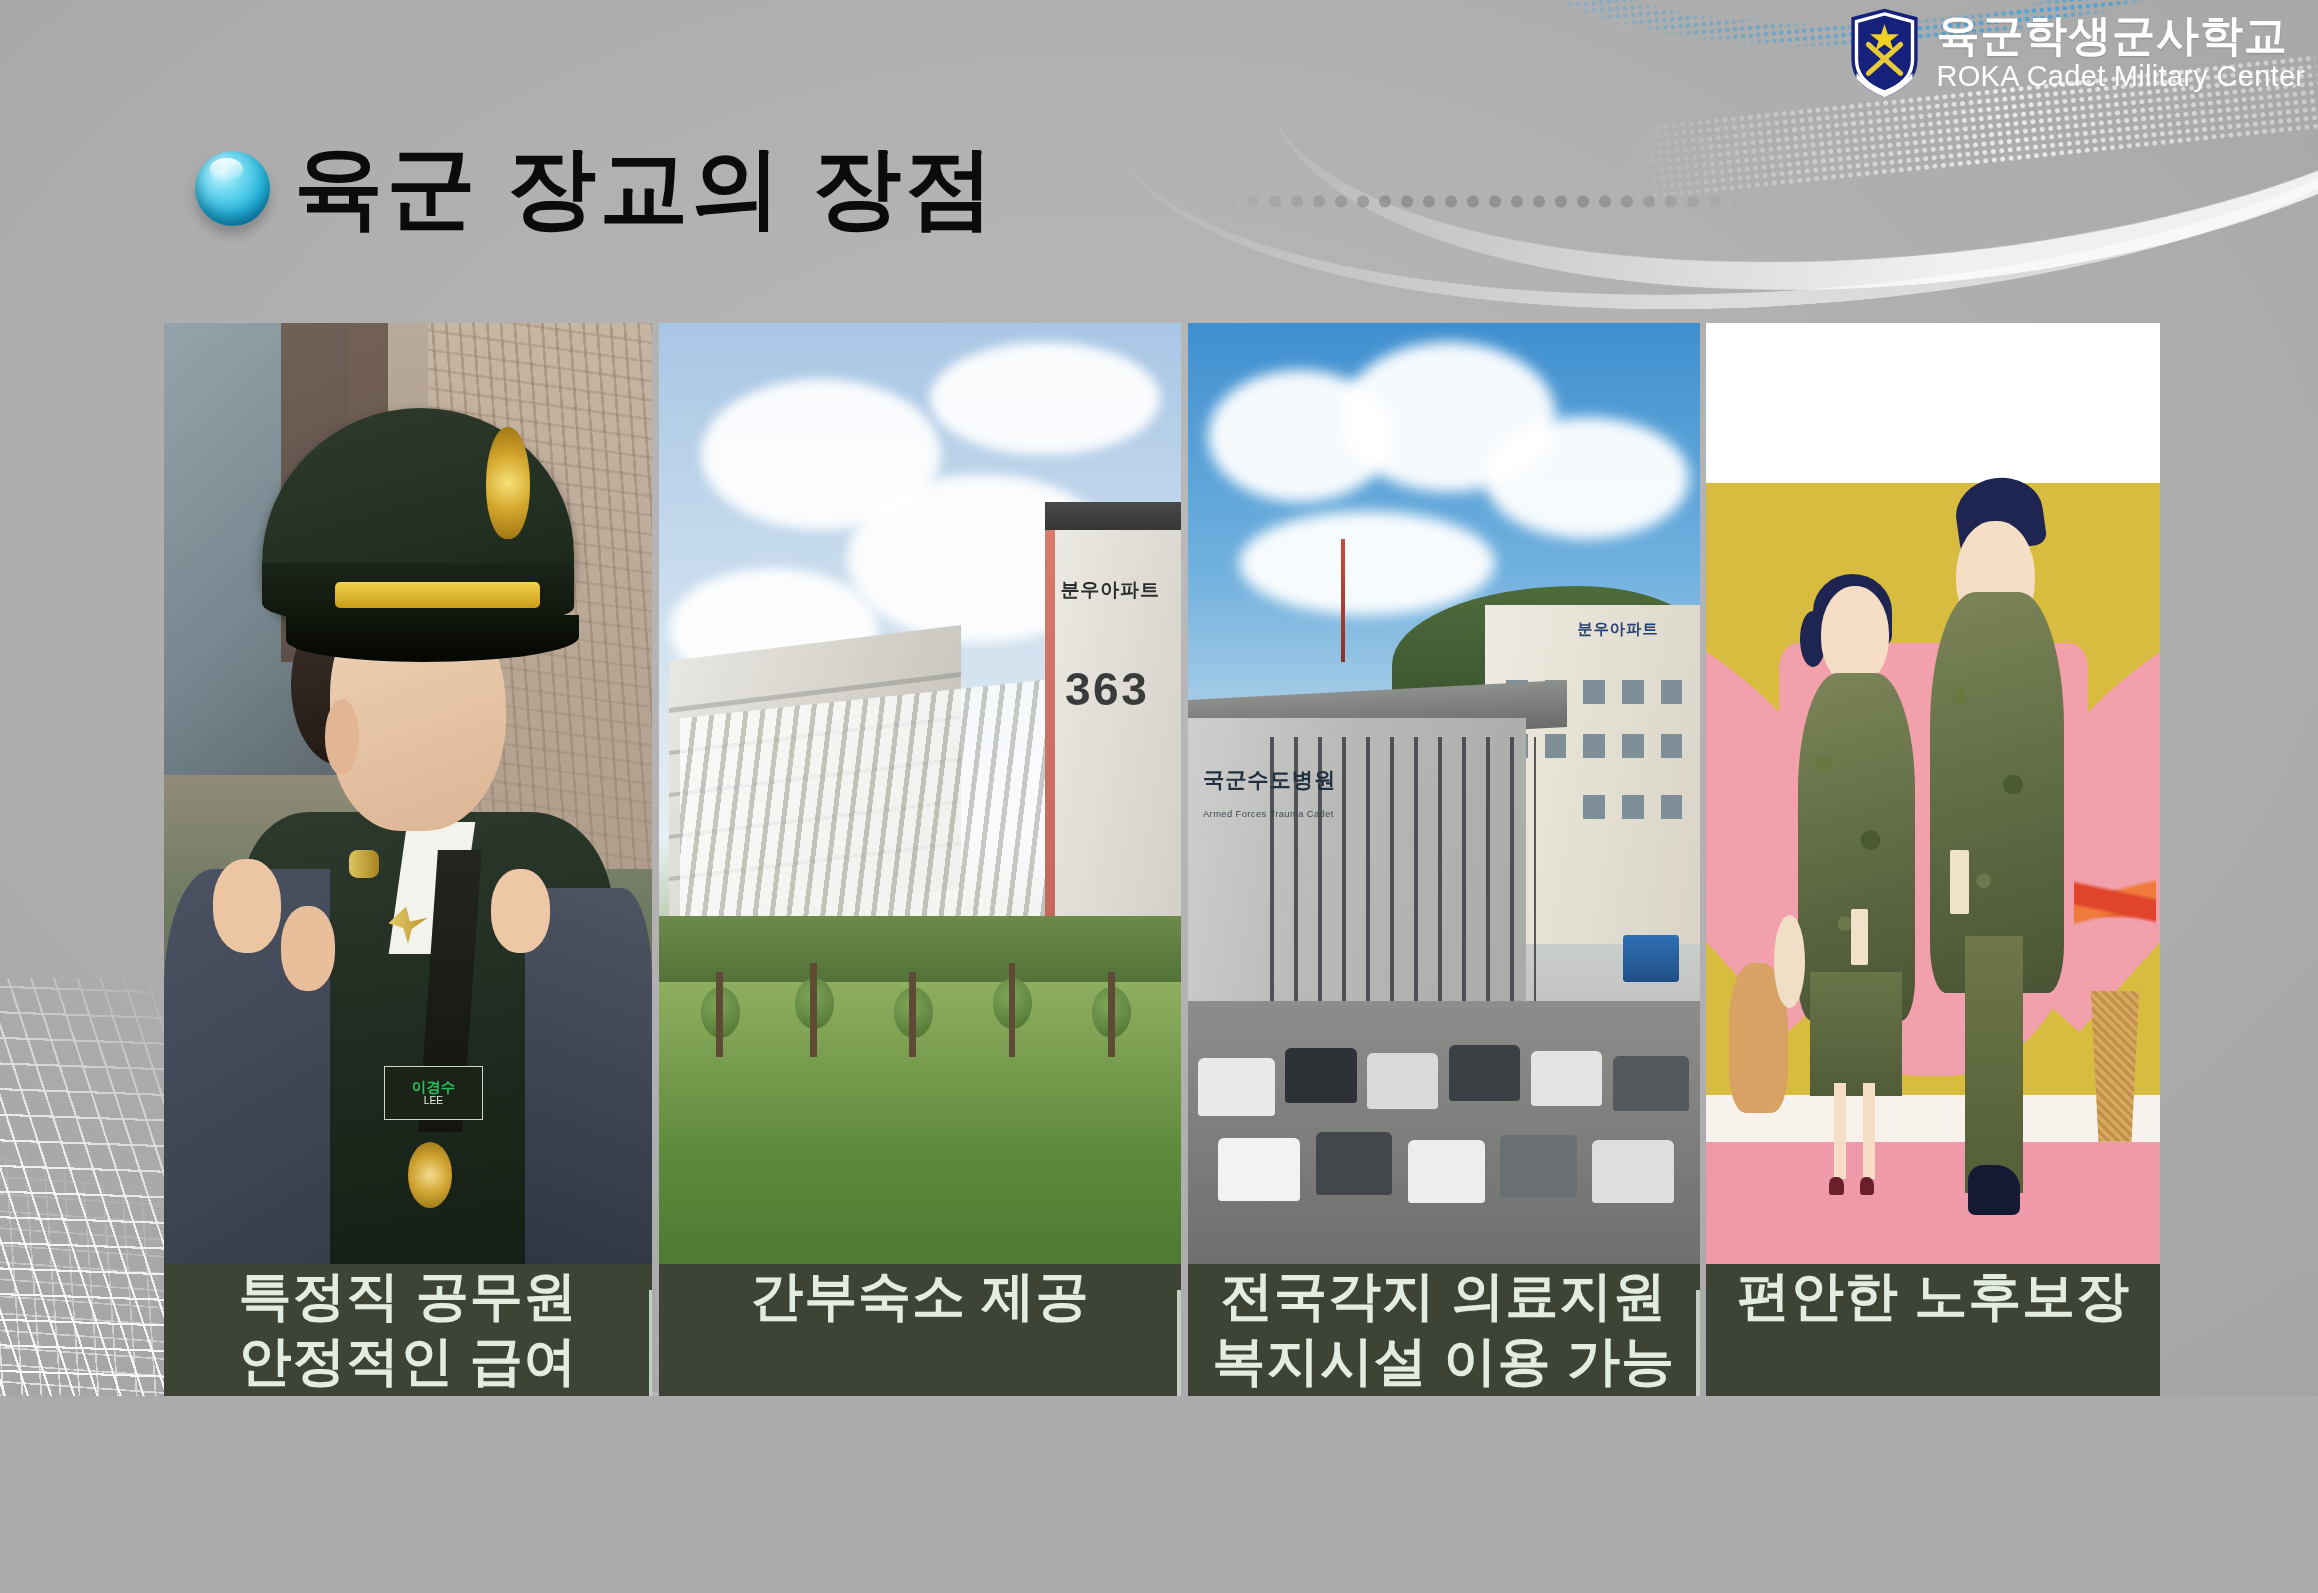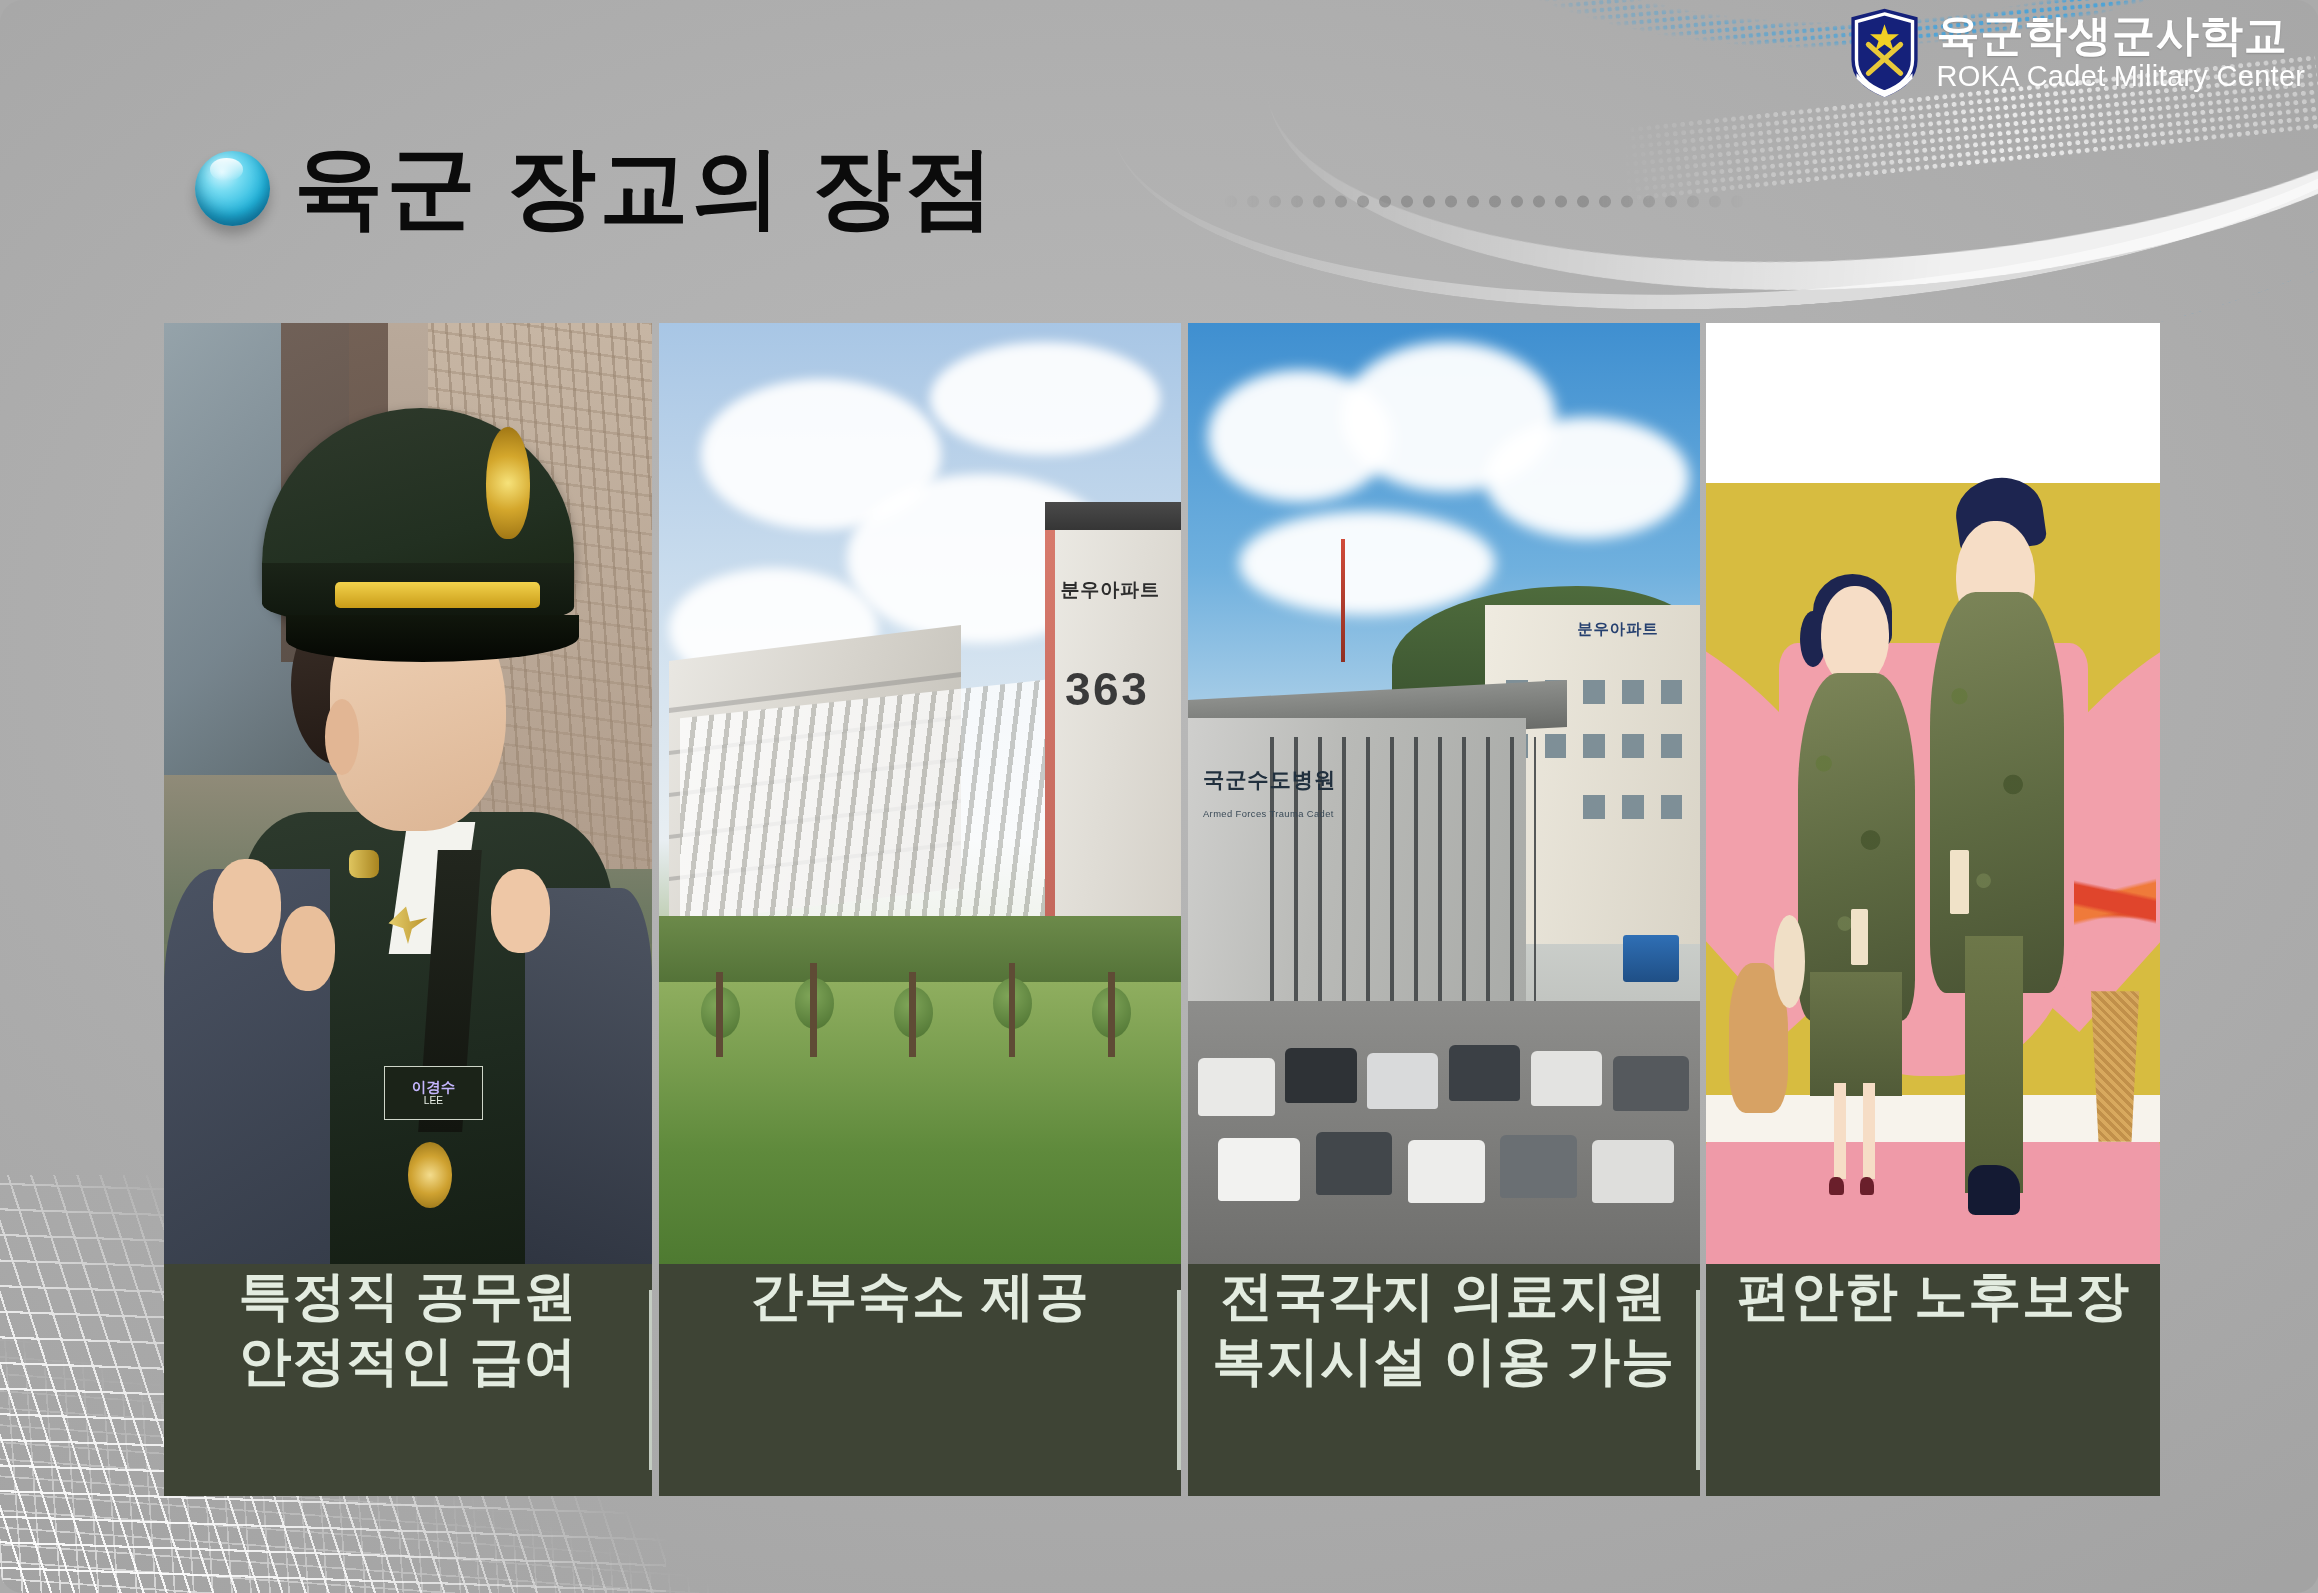--- a/index.html
+++ b/index.html
@@ -1,24 +1,23 @@
 <!DOCTYPE html>
 <html style="font-size:13.7px"><head>
 <meta charset="utf-8">
 <style>
   html,body{margin:0;padding:0;}
   body{
     width:2319px;height:1593px;overflow:hidden;
     font-family:"Liberation Sans","DejaVu Sans",sans-serif;
     background:#ababab;
   }
-  .slide{position:relative;width:2319px;height:1593px;overflow:hidden;
+  .slide{position:relative;width:2319px;height:1396px;overflow:hidden;
     background:
       radial-gradient(ellipse 1877px 1195px at 48% 40%, #b9b9b9 0%, #b0b0b0 45%, #a3a3a3 100%);
-    border-radius: 23px;
   }
 
   
   .hdr-swoosh{position:absolute;pointer-events:none;}
   .swoosh-white{
     left:1263px;top:-222px;width:1280px;height:478px;
     border-radius:50%/50%;
     background:transparent;
     border-bottom:29px solid rgba(255,255,255,.82);
     transform:rotate(-5deg);
@@ -167,21 +166,21 @@
     background:linear-gradient(200deg,#4e5562,#2f3541);border-radius:0 24% 0 0;}
   .ph1 .handL{position:absolute;left:10%;top:57%;width:14%;height:10%;
     background:#ecc5a3;border-radius:46%;}
   .ph1 .handL2{position:absolute;left:24%;top:62%;width:11%;height:9%;
     background:#e9bf9b;border-radius:46%;}
   .ph1 .handR{position:absolute;left:67%;top:58%;width:12%;height:9%;
     background:#eec7a6;border-radius:46%;}
   .ph1 .nametag{position:absolute;left:45%;top:79%;width:20%;height:5.5%;
     background:#1b2318;border:1.3px solid #cfd6c9;display:flex;flex-direction:column;
     align-items:center;justify-content:center;}
-  .ph1 .nametag b{color:#c4b5fd;font-size:14.5px;line-height:1;}
+  .ph1 .nametag b{color:#22c55e;font-size:14.5px;line-height:1;}
   .ph1 .nametag i{color:#e8eee5;font-size:10.2px;font-style:normal;line-height:1.1;}
   .ph1 .medal{position:absolute;left:50%;top:87%;width:9%;height:7%;
     background:radial-gradient(circle,#f3dc8d 0%,#cfa231 48%,#8e6c14 100%);border-radius:50%;}
   .ph1 .pin1{position:absolute;left:46%;top:62%;width:8%;height:4%;
     background:linear-gradient(90deg,#e7cf6e,#b8922a);
     clip-path:polygon(0 45%,45% 0,55% 40%,100% 30%,60% 60%,50% 100%,38% 58%);}
   .ph1 .pin2{position:absolute;left:38%;top:56%;width:6%;height:3%;
     background:linear-gradient(90deg,#dfc55f,#a8841f);border-radius:30%;}
 
   

